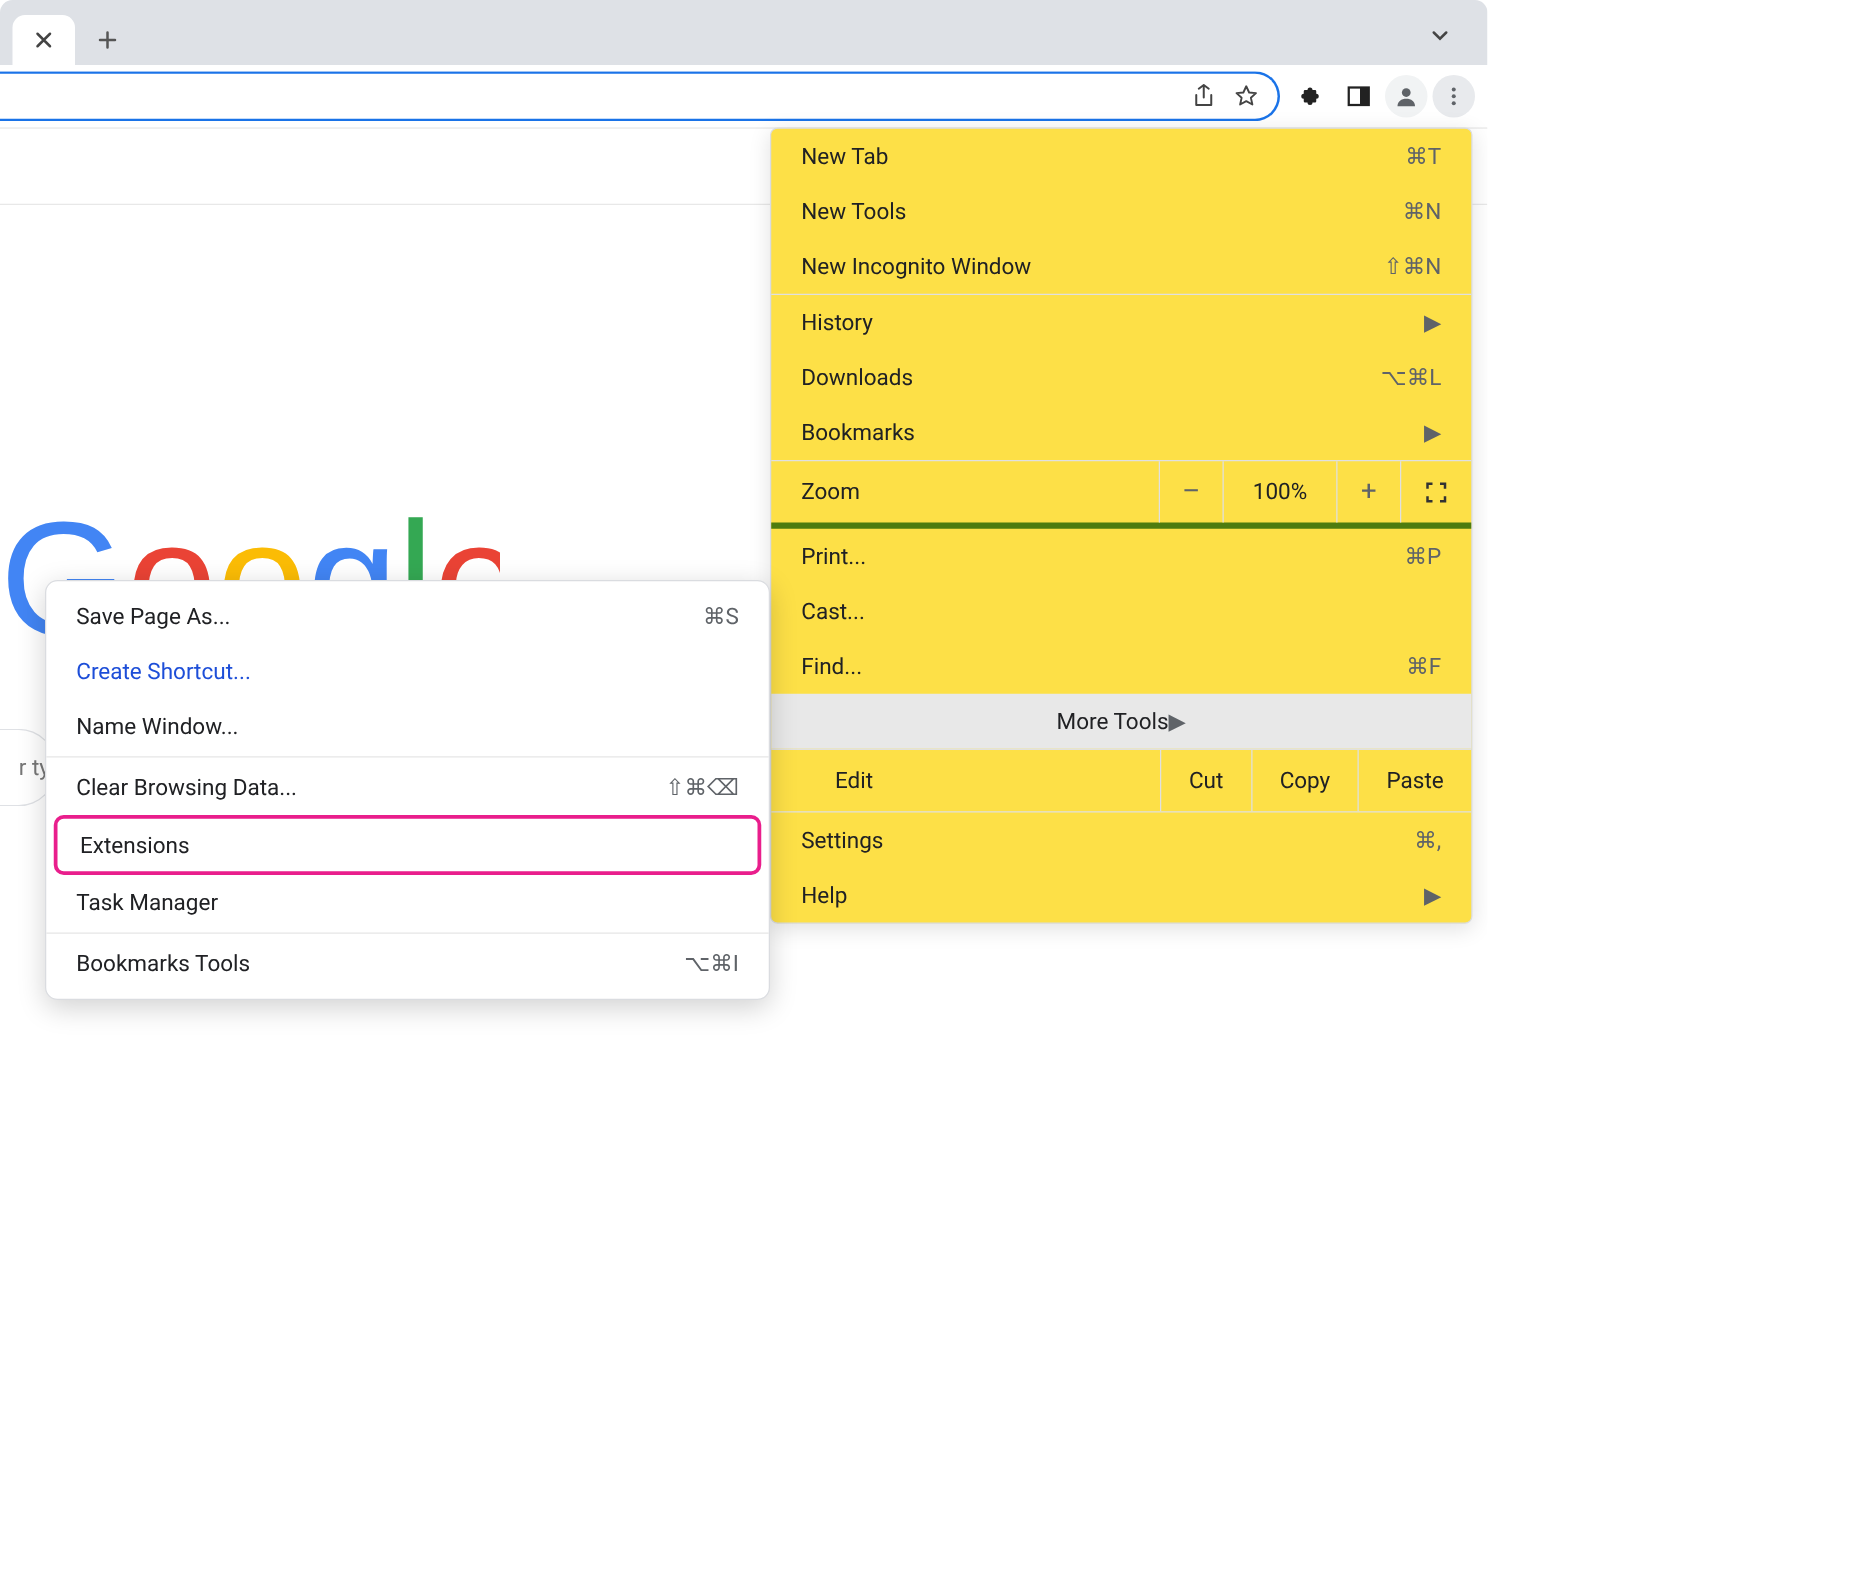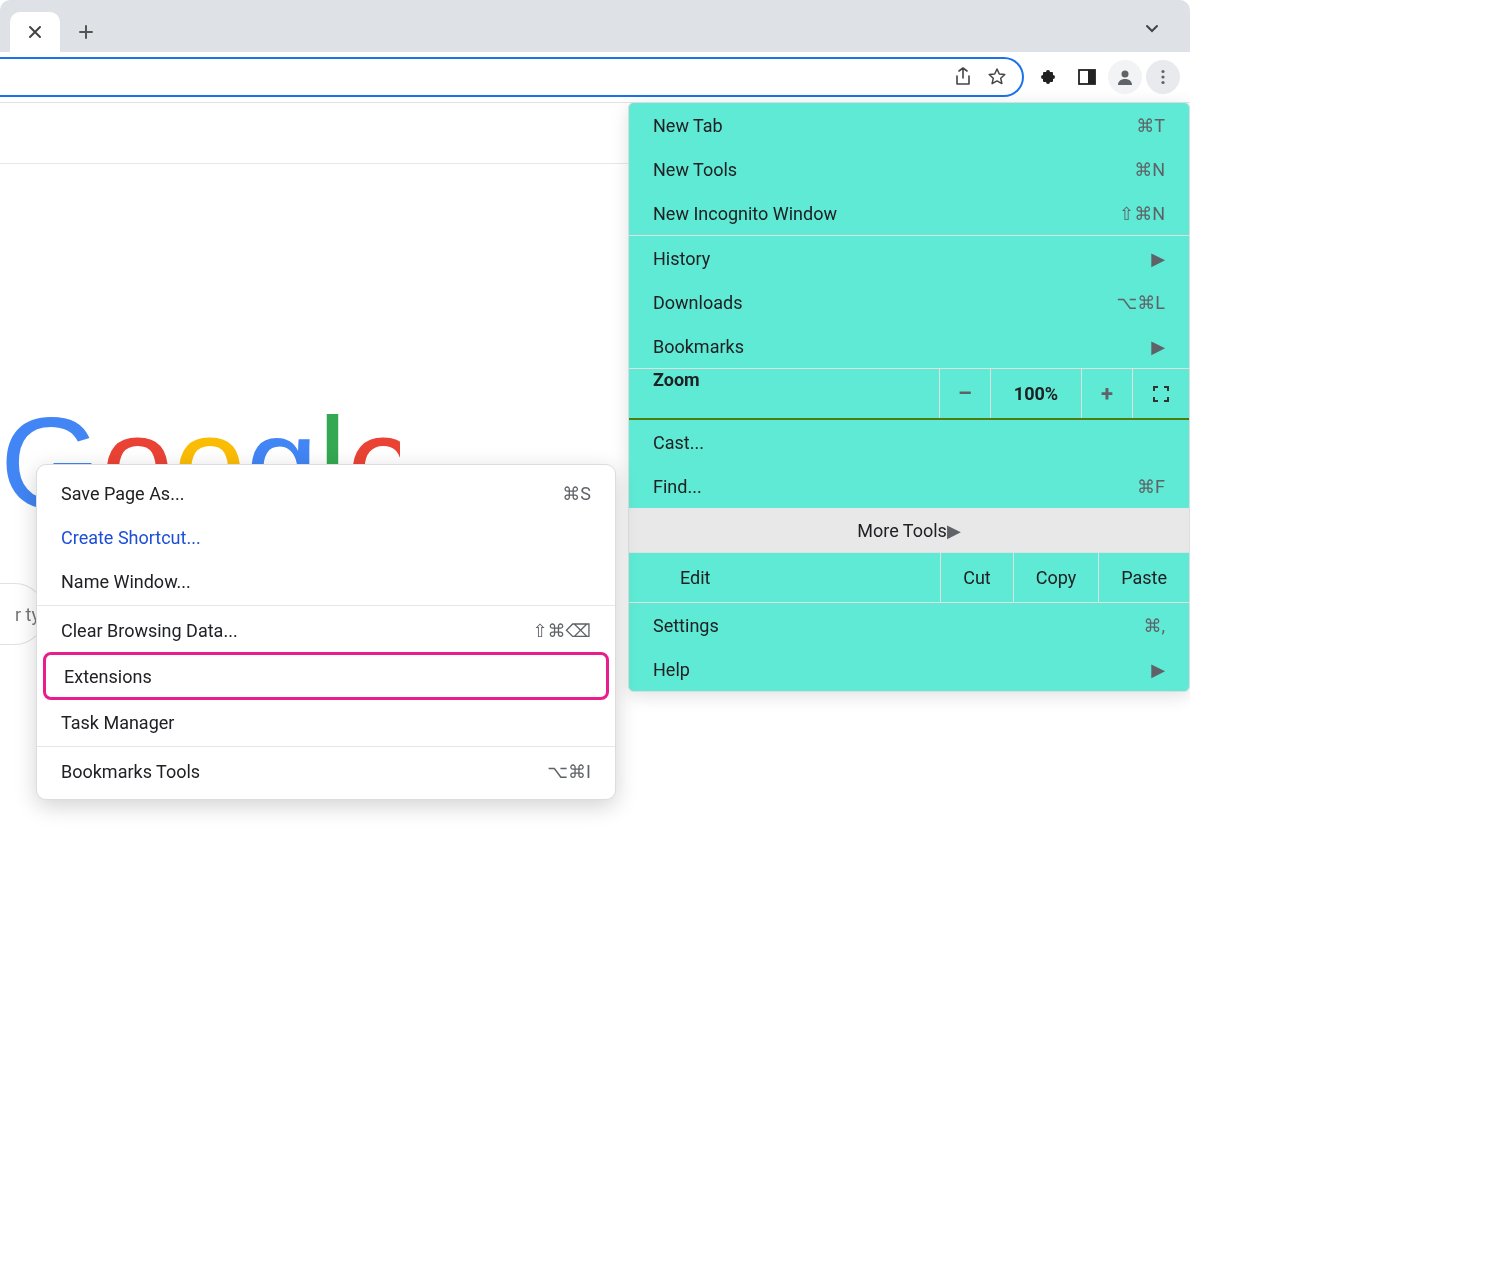--- a/index.html
+++ b/index.html
@@ -112,46 +112,45 @@
     align-items:center;
     justify-content:flex-end;
     padding-right:4px;
     font-size: 18px;
     color: #777;
   }
   
   .menu {
     position: absolute;
     top: 102px;
-    right: 0;
+    right: 12px;
     width: 560px;
-    background: #5eead4;
+    background: #fde047;
     border: 1px solid #dadce0;
     border-radius: 6px;
     box-shadow: 0 4px 18px rgba(0,0,0,.12);
     font-size: 18px;
     color: #202124;
   }
   .menu-item {
     height: 44px;
     display: flex;
     align-items: center;
     padding: 0 24px;
     justify-content: space-between;
   }
   .menu-item .shortcut, .menu-item .arrow { color: #5f6368; }
   .menu-sep { border-top: 1px solid #e0e0e0; }
   .menu-item.highlight { background: #e8e8e8; justify-content: center; }
   .zoom-row {
     height: 49px;
     display: flex;
-    align-items: flex-start;
+    align-items: center;
     border-top: 1px solid #e0e0e0;
-    border-bottom: 2px solid #4d7c0f;
-    font-weight: bold;
+    border-bottom: 5px solid #4d7c0f;
   }
   .zoom-row .zlabel { flex: 1; padding-left: 24px; }
   .zoom-row .zbox {
     height: 100%; display:flex; align-items:center; justify-content:center;
     border-left: 1px solid #e0e0e0;
   }
   .zbox.minus, .zbox.plus { width: 50px; font-size: 22px; color:#5f6368;}
   .zbox.pct { width: 90px; }
   .zbox.full { width: 56px; }
   .edit-row {
@@ -311,20 +310,24 @@
     <span class="zbox minus">–</span>
     <span class="zbox pct">100%</span>
     <span class="zbox plus">+</span>
     <span class="zbox full">
       <svg width="18" height="18" viewBox="0 0 18 18">
           <path d="M2 6V2h4M12 2h4v4M16 12v4h-4M6 16H2v-4" stroke="#333" stroke-width="2" fill="none"></path>
         </svg>
     </span>
   </div>
   <div class="menu-item">
+    <span>Print...</span>
+    <span class="shortcut">⌘P</span>
+  </div>
+  <div class="menu-item">
     <span>Cast...</span>
   </div>
   <div class="menu-item">
     <span>Find...</span>
     <span class="shortcut">⌘F</span>
   </div>
   <div class="menu-item highlight">
     <span>More Tools</span>
     <span class="arrow">▶</span>
   </div>

